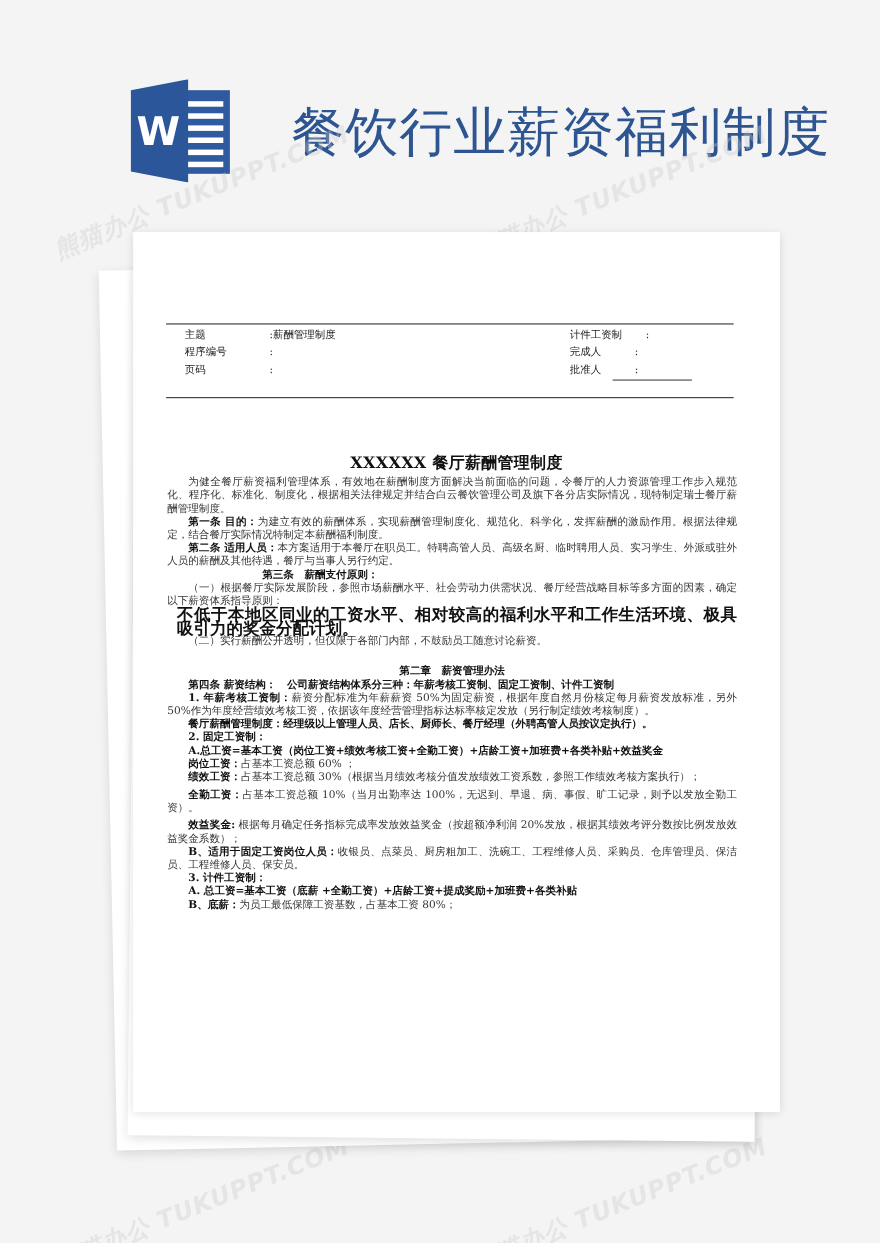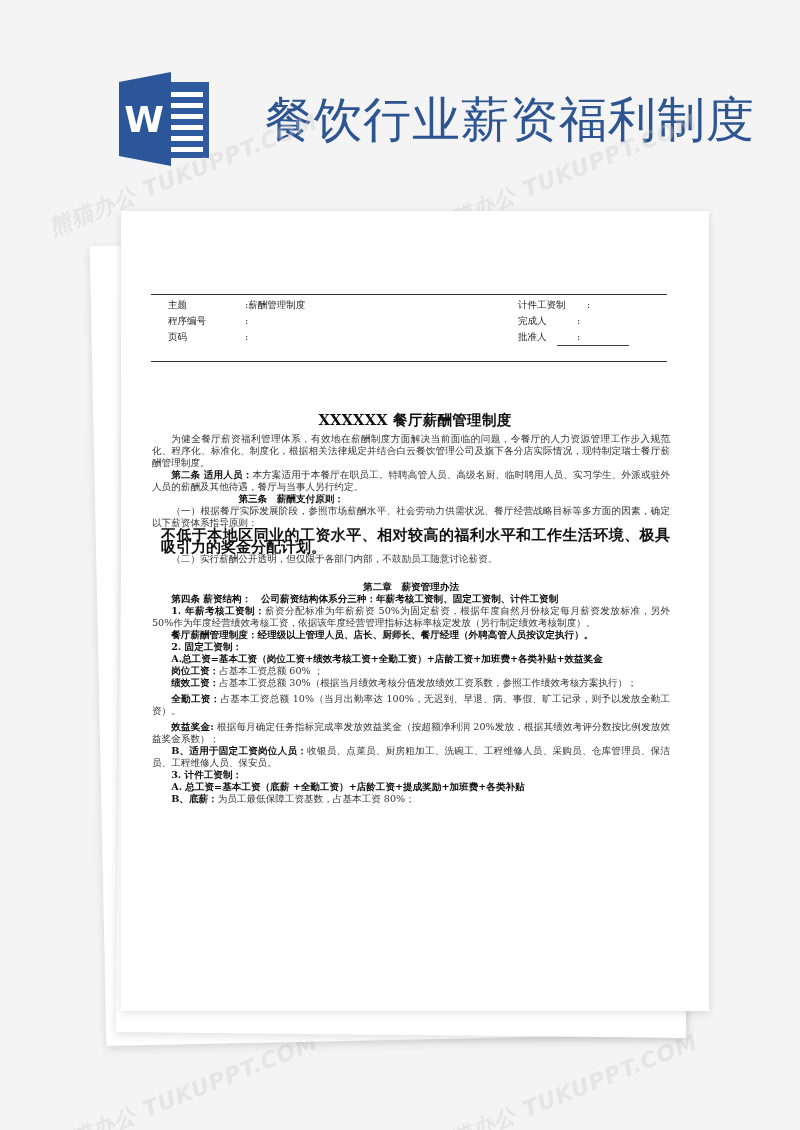--- a/index.html
+++ b/index.html
@@ -103,20 +103,21 @@
       <span class="meta-rlabel">批准人</span>
       <span class="meta-rcolon" style="left:409px;">:</span>
     </div>
     <div class="approver-line"></div>
   </div>
 
   <div class="doc-title">XXXXXX 餐厅薪酬管理制度</div>
 
   <div class="body">
     <p class="p ind">为健全餐厅薪资福利管理体系，有效地在薪酬制度方面解决当前面临的问题，令餐厅的人力资源管理工作步入规范化、程序化、标准化、制度化，根据相关法律规定并结合白云餐饮管理公司及旗下各分店实际情况，现特制定瑞士餐厅薪酬管理制度。</p>
+    <p class="p ind"><b>第一条 目的：</b><span>为建立有效的薪酬体系，实现薪酬管理制度化、规范化、科学化，发挥薪酬的激励作用。根据法律规定，结合餐厅实际情况特制定本薪酬福利制度。</span></p>
     <p class="p ind"><b>第二条 适用人员：</b><span>本方案适用于本餐厅在职员工。特聘高管人员、高级名厨、临时聘用人员、实习学生、外派或驻外人员的薪酬及其他待遇，餐厅与当事人另行约定。</span></p>
     <p class="p sec3"><b>第三条　薪酬支付原则：</b></p>
     <p class="p ind">（一）根据餐厅实际发展阶段，参照市场薪酬水平、社会劳动力供需状况、餐厅经营战略目标等多方面的因素，确定以下薪资体系指导原则：</p>
     <p class="p strong-line">不低于本地区同业的工资水平、相对较高的福利水平和工作生活环境、极具吸引力的奖金分配计划。</p>
     <p class="p ind">（二）实行薪酬公开透明，但仅限于各部门内部，不鼓励员工随意讨论薪资。</p>
     <p class="p center" style="margin-top:16px;"><b>第二章　薪资管理办法</b></p>
     <p class="p ind4"><b>第四条 薪资结构：</b><b>　公司薪资结构体系分三种：年薪考核工资制、固定工资制、计件工资制</b></p>
     <p class="p ind"><b>1. 年薪考核工资制：</b><span>薪资分配标准为年薪薪资 50%为固定薪资，根据年度自然月份核定每月薪资发放标准，另外 50%作为年度经营绩效考核工资，依据该年度经营管理指标达标率核定发放（另行制定绩效考核制度）。</span></p>
     <p class="p ind4"><b>餐厅薪酬管理制度：经理级以上管理人员、店长、厨师长、餐厅经理（外聘高管人员按议定执行）。</b></p>
     <p class="p ind4"><b>2.  固定工资制：</b></p>

